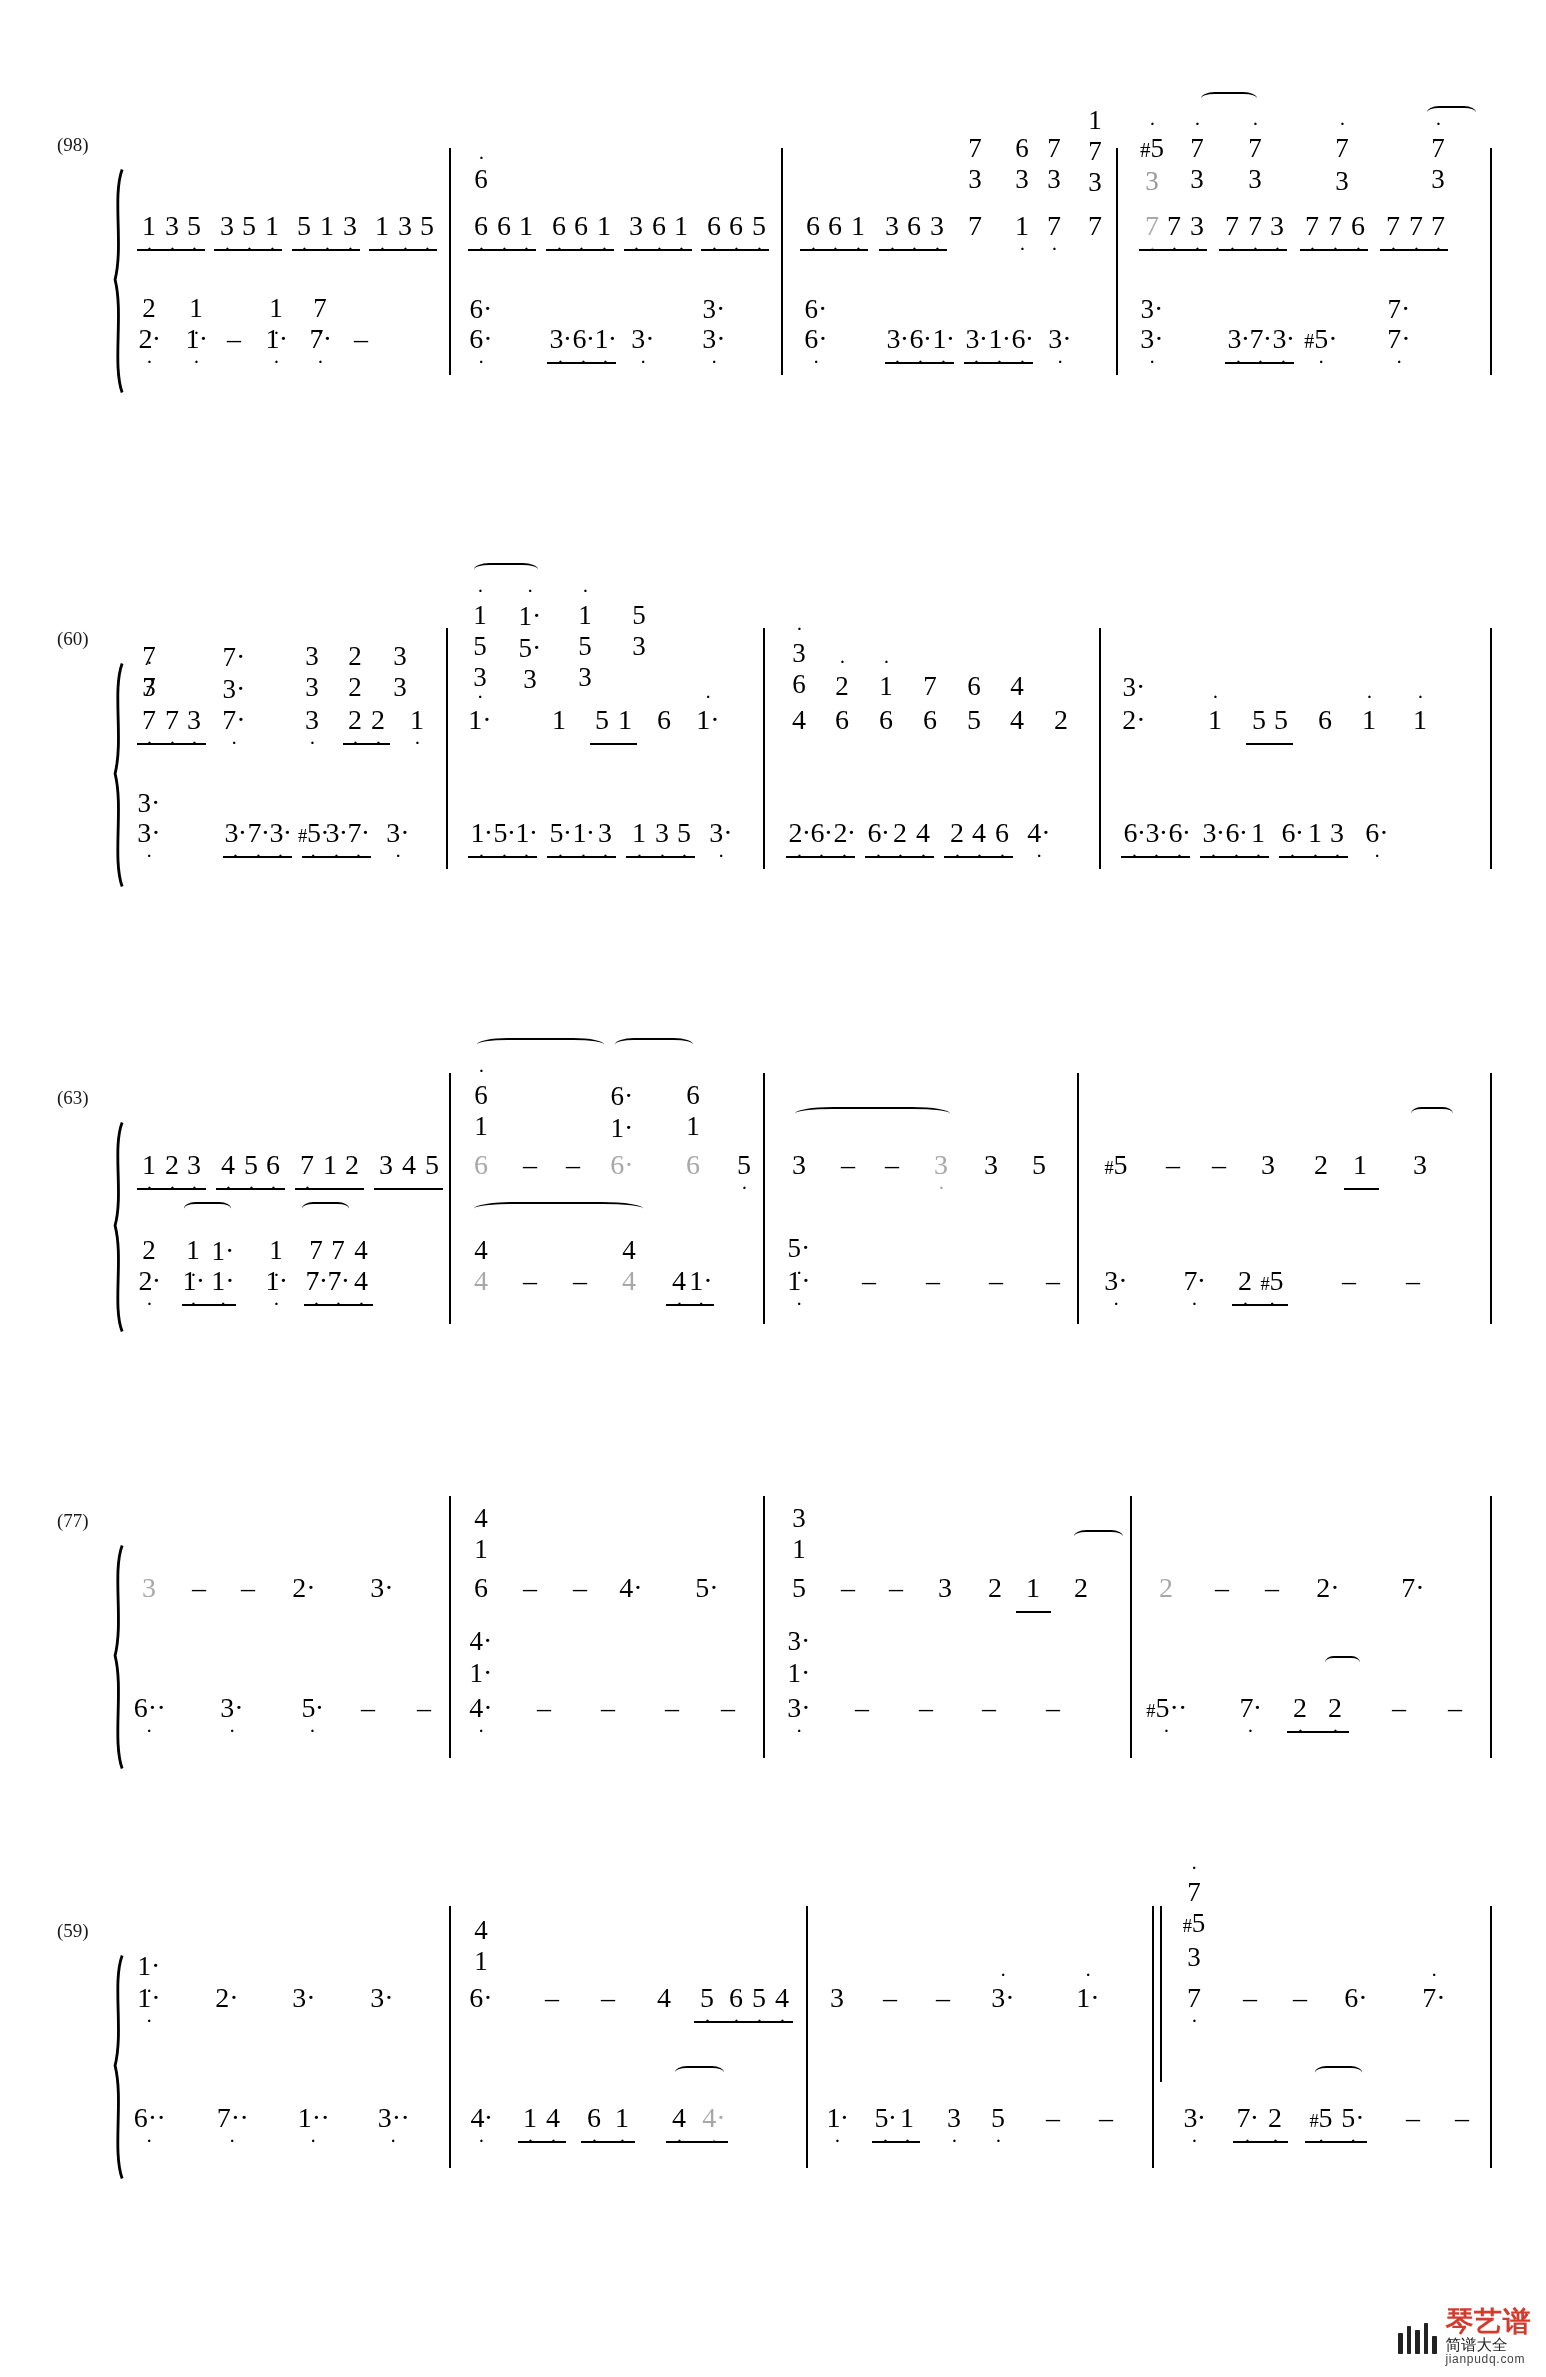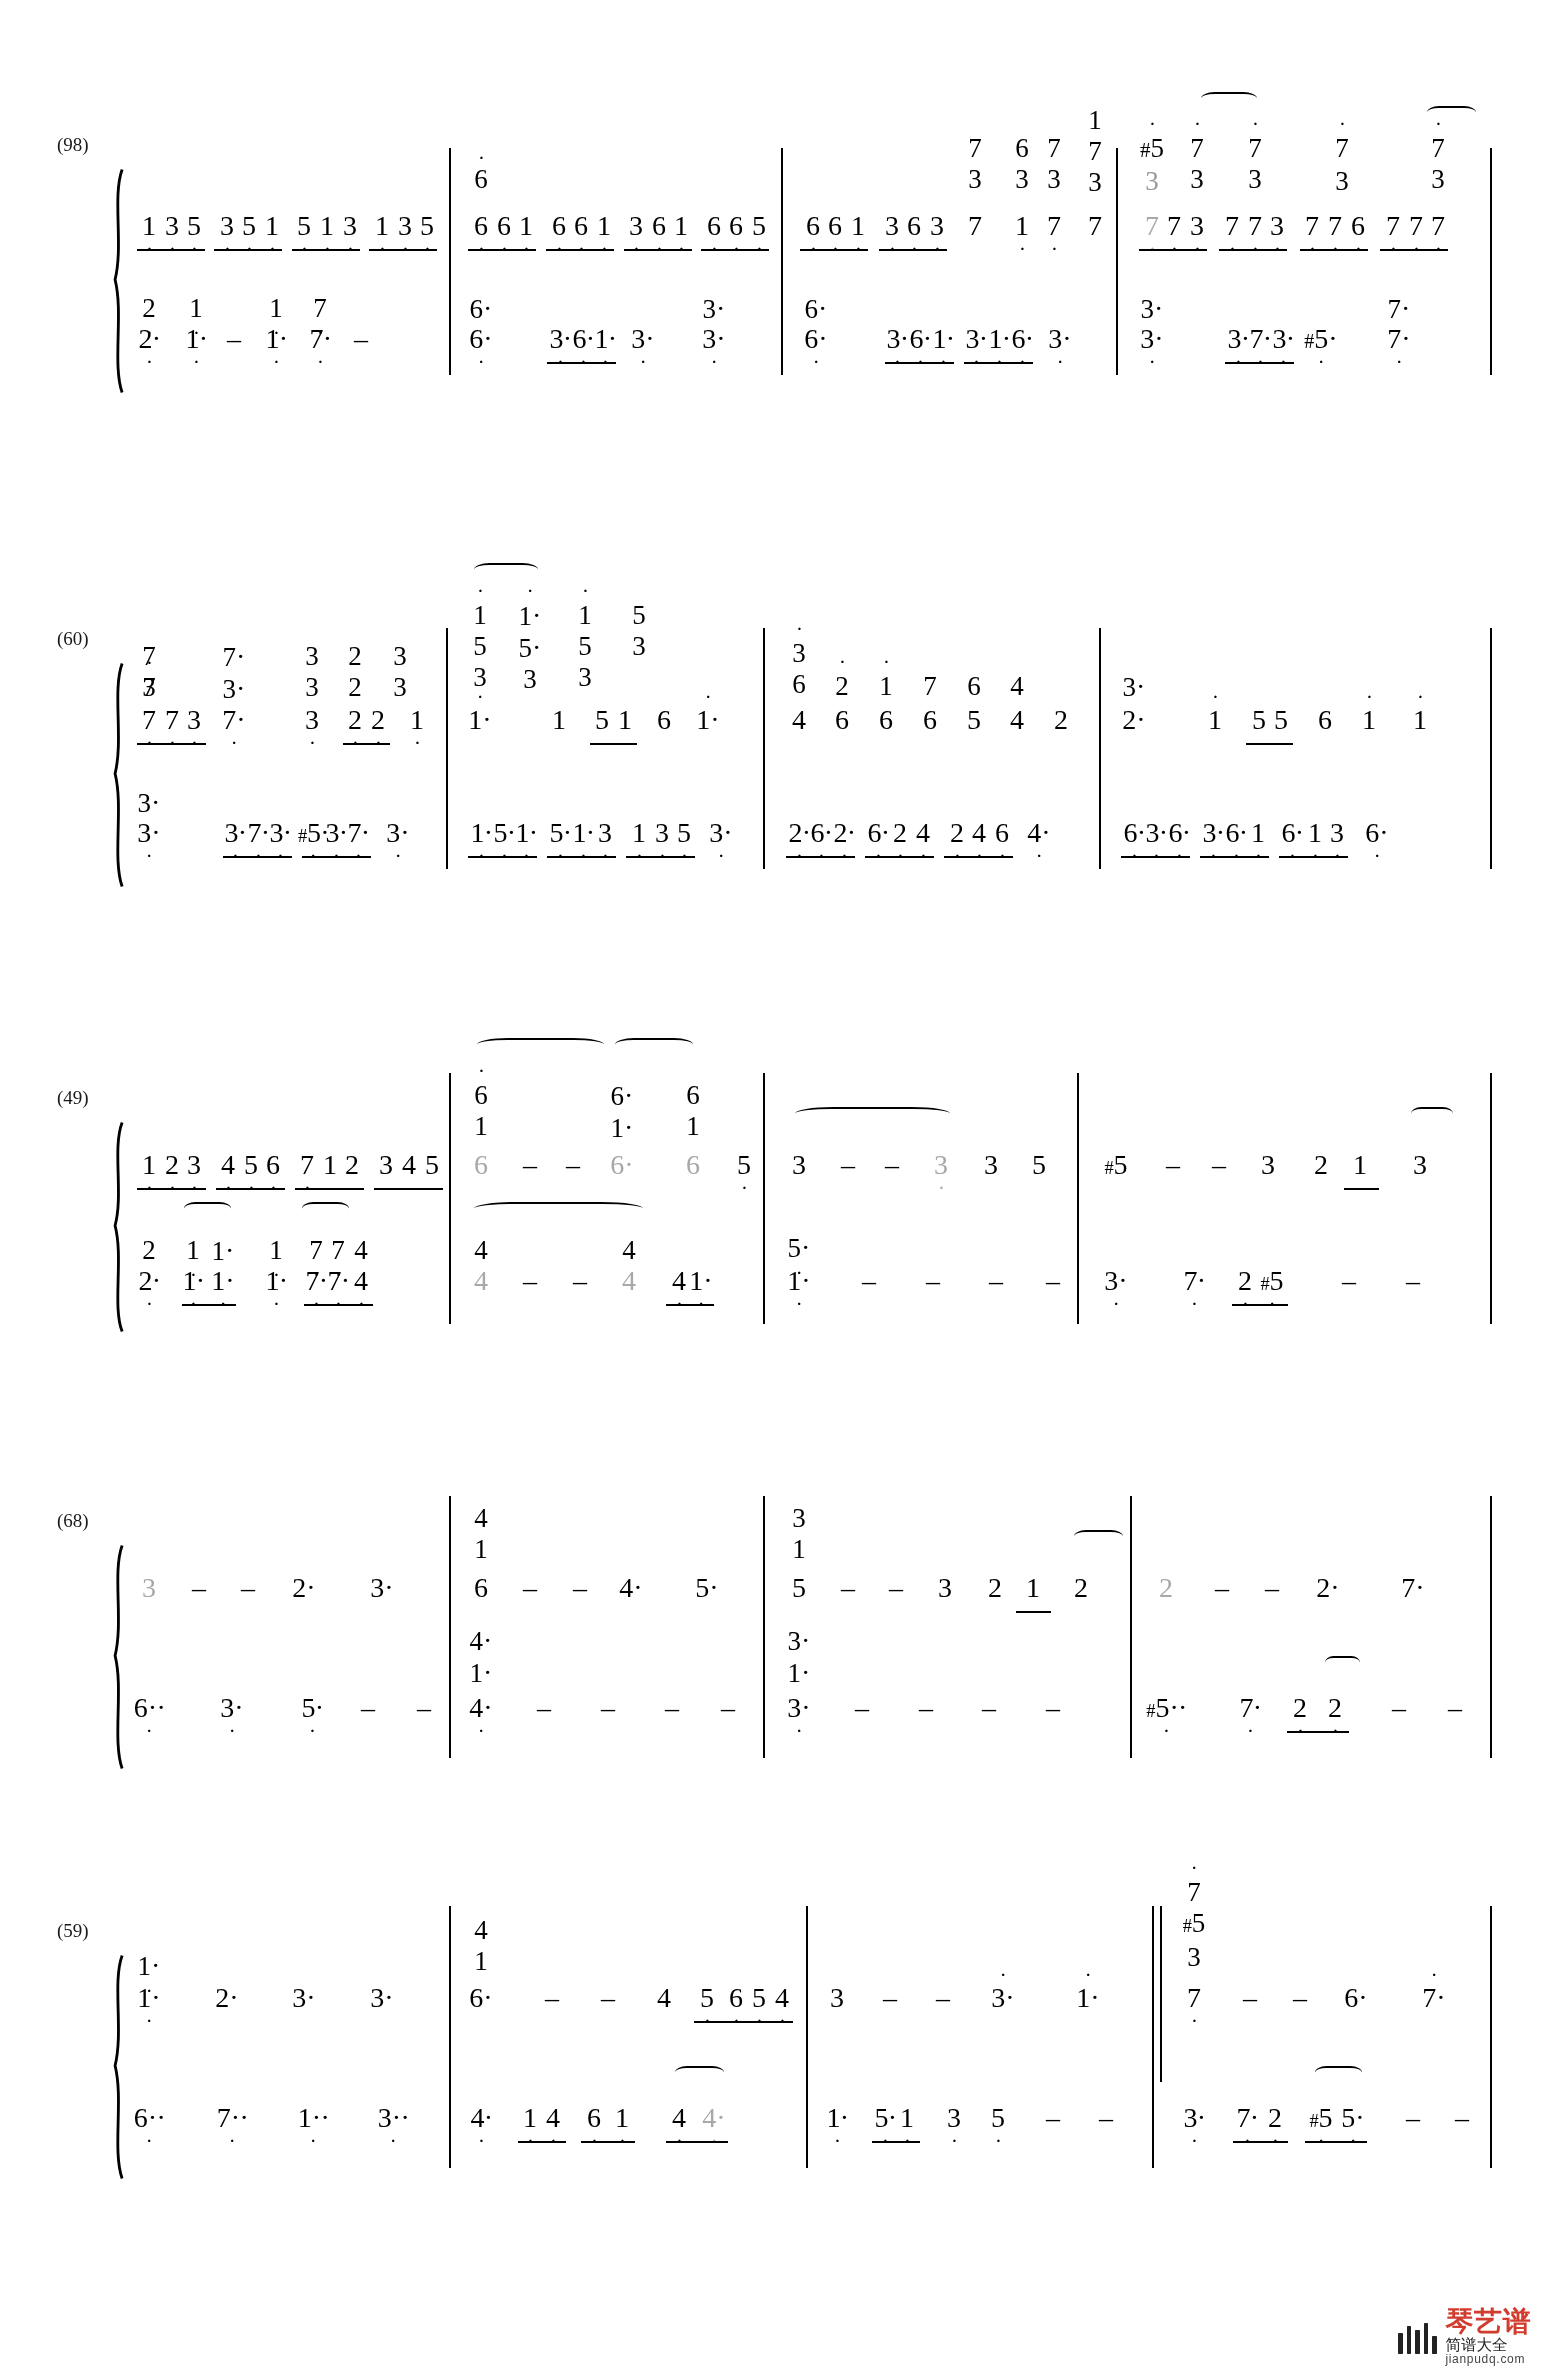--- a/index.html
+++ b/index.html
@@ -418,21 +418,21 @@
       <span class="n" style="left:1164px;">6<i class="dotd">·</i><i class="dotd2">·</i></span>
       <span class="n" style="left:1187px;">1<i class="dotd">·</i></span>
       <span class="n" style="left:1209px;">3<i class="dotd">·</i></span>
       <div class="beam" style="left:1151px;top:37px;width:69px;"></div>
       <span class="n" style="left:1249px;">6<span class="aug">·</span><i class="dotd">·</i></span>
       <div class="bar" style="left:1362px;top:-42px;height:92px;"></div>
     </div>
   </div>
 
   <div class="system" style="top:1045px;height:304px;">
-    <div class="sys-label" style="top:42px;">(49)</div>
+    <div class="sys-label" style="top:42px;">(63)</div>
     <div class="brace" style="top:76px;">
       <svg width="18.4" height="212" viewBox="0 0 26 300">
         <path d="M20 2 C6 38 22 104 10 148 C22 194 6 262 20 298" stroke="#000" stroke-width="4" fill="none"></path>
       </svg>
     </div>
 
     <div class="row" style="top:106px;">
 
       <span class="n" style="left:21px;">1<i class="dotd">·</i></span>
       <span class="n" style="left:44px;">2<i class="dotd">·</i></span>
@@ -532,21 +532,21 @@
       <span class="n" style="left:1117px;">2<i class="dotd">·</i></span>
       <span class="n" style="left:1144px;"><span style="font-size:18.4px;">#</span>5<i class="dotd">·</i></span>
       <div class="beam" style="left:1104px;top:37px;width:56px;"></div>
       <span class="n" style="left:1221px;">–</span>
       <span class="n" style="left:1285px;">–</span>
       <div class="bar" style="left:1362px;top:-42px;height:99px;"></div>
     </div>
   </div>
 
   <div class="system" style="top:1468px;height:304px;">
-    <div class="sys-label" style="top:42px;">(68)</div>
+    <div class="sys-label" style="top:42px;">(77)</div>
     <div class="brace" style="top:76px;">
       <svg width="18.4" height="226" viewBox="0 0 26 320">
         <path d="M20 2 C6 40 22 110 10 158 C22 206 6 278 20 318" stroke="#000" stroke-width="4" fill="none"></path>
       </svg>
     </div>
 
     <div class="row" style="top:106px;">
       <span class="n gray" style="left:21px;">3</span>
       <span class="n" style="left:71px;">–</span>
       <span class="n" style="left:120px;">–</span>

